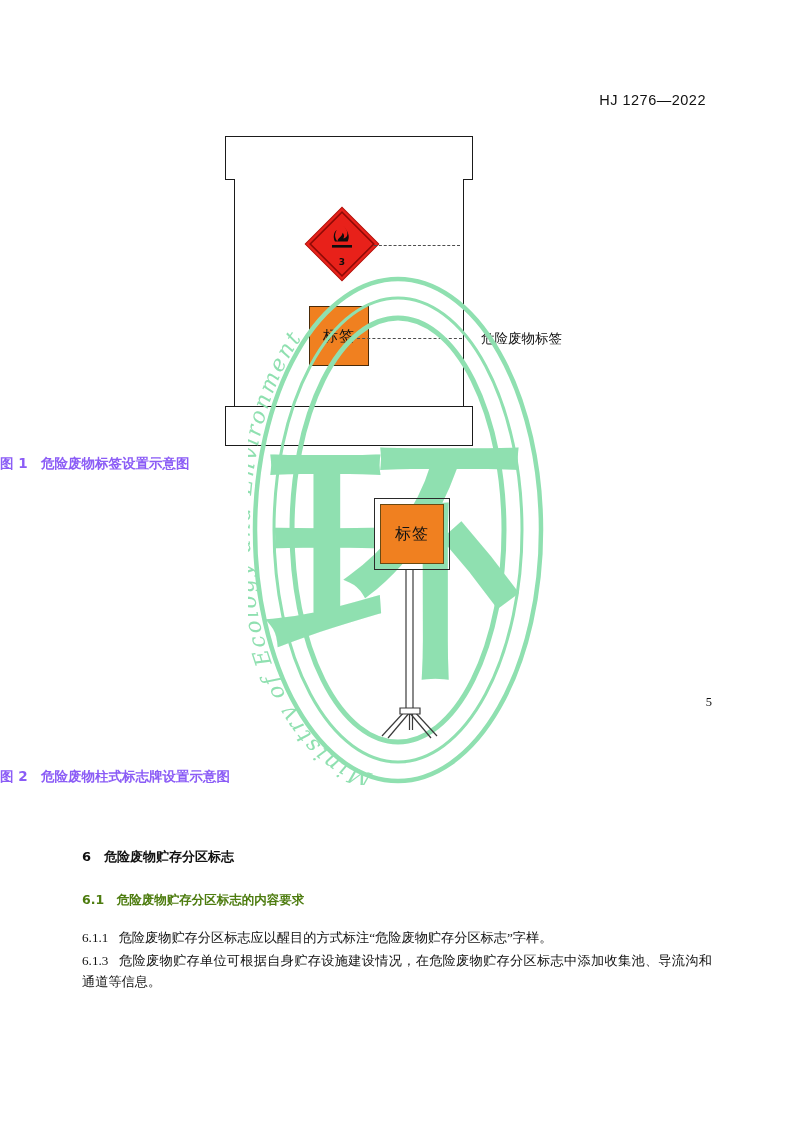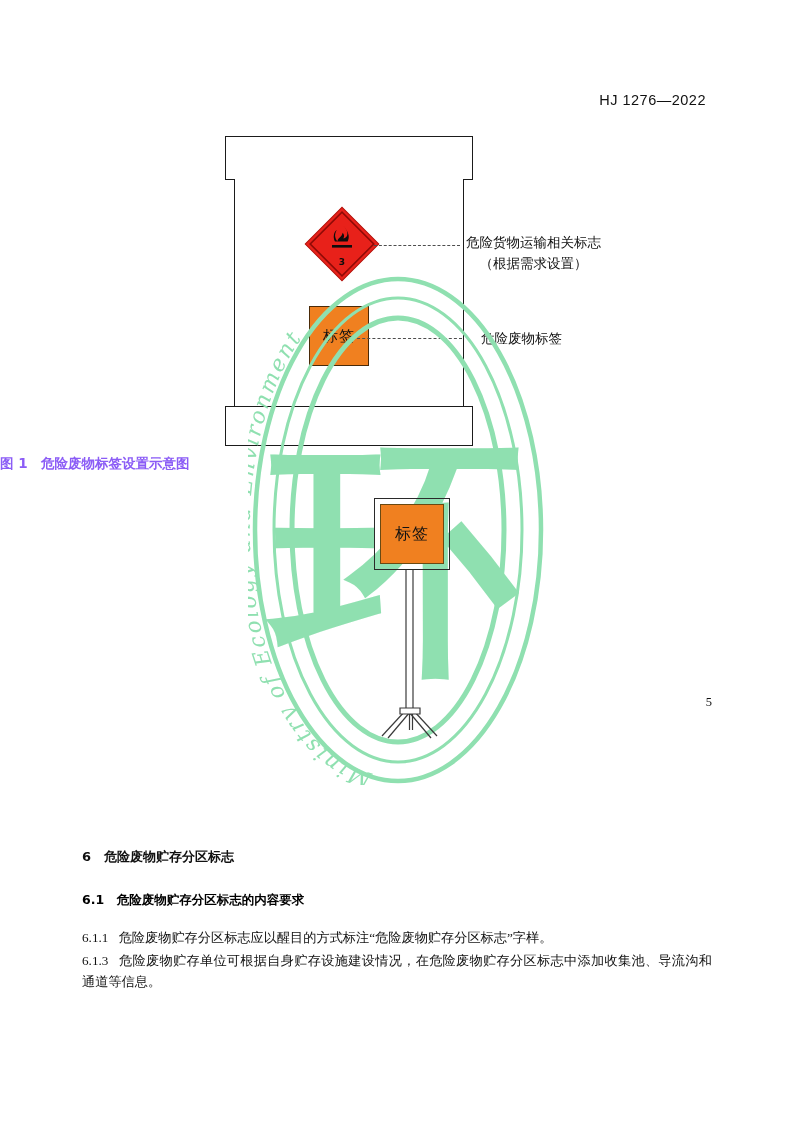--- a/index.html
+++ b/index.html
@@ -196,21 +196,21 @@
     font-family: "DejaVu Sans", "Liberation Sans", sans-serif;
     font-size: 13px;
     font-weight: bold;
     color: #111;
     margin: 0 0 26px 0;
   }
   .h-sub {
     font-family: "DejaVu Sans", "Liberation Sans", sans-serif;
     font-size: 12.5px;
     font-weight: bold;
-    color: #000000;
+    color: #4d7c0f;
     margin: 0 0 18px 0;
   }
   .clause {
     font-family: "Liberation Serif", "DejaVu Serif", serif;
     font-size: 13.2px;
     line-height: 21.5px;
     color: #111;
     margin: 0 0 1px 0;
     text-align: justify;
   }
@@ -263,24 +263,20 @@
       </div>
 
       <div class="drum-label">
         <span>标签</span>
       </div>
     </div>
 
     <div class="leader leader-1"></div>
     <div class="leader leader-2"></div>
 
-    <div class="callout callout-1">
-      <span>危险货物运输相关标志</span>
-      <span class="sub">（根据需求设置）</span>
-    </div>
     <div class="callout callout-2">
       <span>危险废物标签</span>
     </div>
   </div>
 
   <div class="watermark">
     <svg width="300" height="510" viewBox="0 0 300 510">
       <defs>
         <path id="wmArc" d="M 150,498 A 136,244 0 1 1 150,12" fill="none"></path>
       </defs>
@@ -314,20 +310,21 @@
         <path d="M72.5,213 L72.5,232"></path>
         <path d="M60,210 L80,210 L80,216 L60,216 Z" fill="#ffffff"></path>
       </g>
     </svg>
     <div class="sign-frame"></div>
     <div class="sign-plate">
       <span>标签</span>
     </div>
   </div>
 
+  <div class="fig-caption cap2">图 2　危险废物柱式标志牌设置示意图</div>
 
   <div class="content">
 
     <div class="h-sec">6　危险废物贮存分区标志</div>
 
     <div class="h-sub">6.1　危险废物贮存分区标志的内容要求</div>
 
     <p class="clause">
       <span class="num">6.1.1</span>
       <span>危险废物贮存分区标志应以醒目的方式标注“危险废物贮存分区标志”字样。</span>

